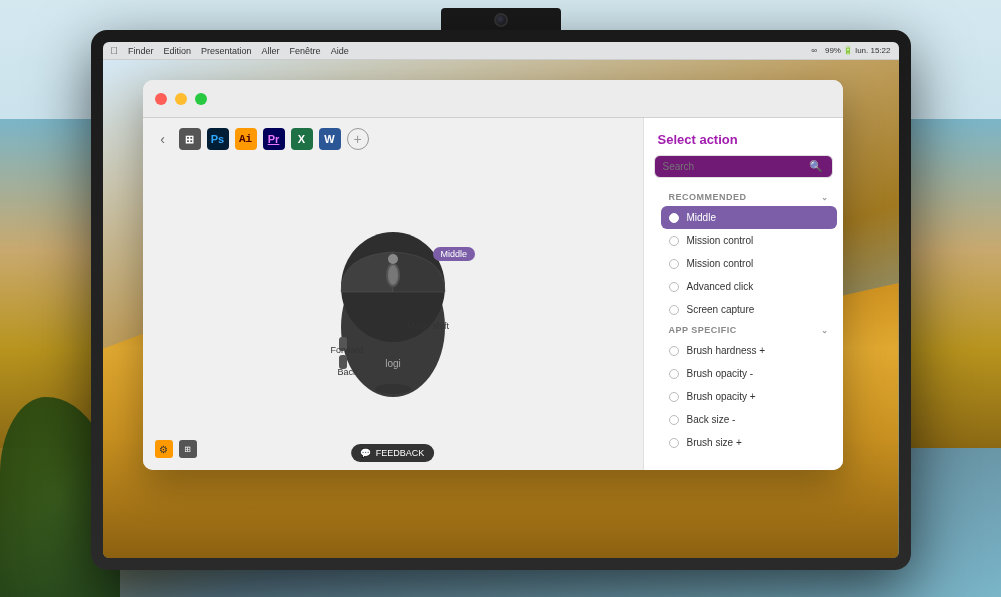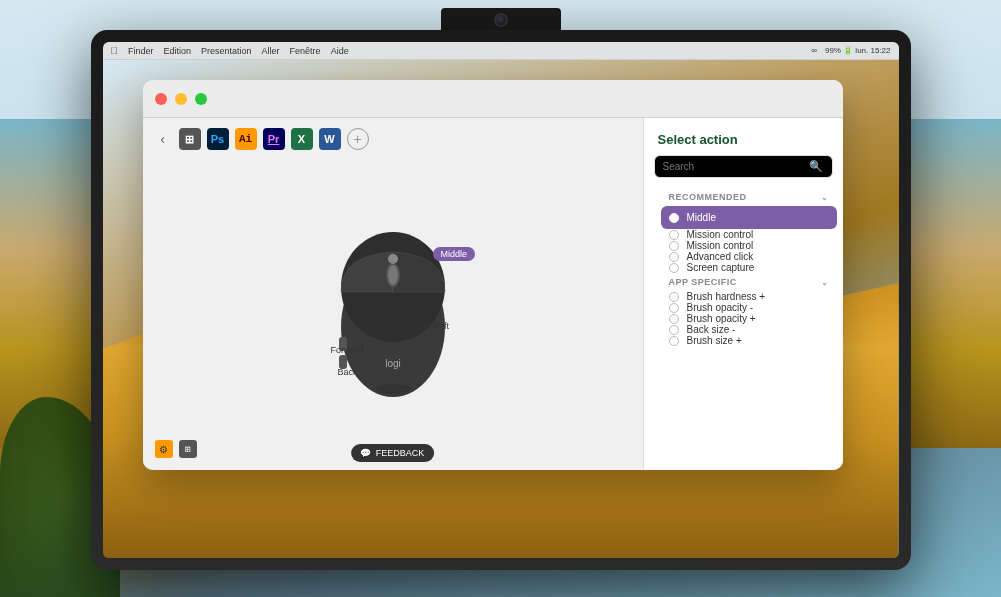--- a/index.html
+++ b/index.html
@@ -331,32 +331,32 @@
       border-left: 1px solid #e0e0e0;
       display: flex;
       flex-direction: column;
       flex-shrink: 0;
     }
 
     .action-header {
       padding: 14px 14px 8px;
       font-size: 13px;
       font-weight: 600;
-      color: #14532d;
+      color: #a21caf;
     }
 
     .search-bar {
       margin: 0 10px 10px;
       border: 1px solid #e0e0e0;
       border-radius: 6px;
       display: flex;
       align-items: center;
       padding: 4px 8px;
       gap: 4px;
-      background: #000000;
+      background: #701a75;
     }
 
     .search-input {
       flex: 1;
       border: none;
       background: transparent;
       font-size: 10px;
       color: #999;
       outline: none;
     }
@@ -380,21 +380,21 @@
 
     .action-list {
       overflow-y: auto;
       flex: 1;
       margin-left: 11px;
     }
 
     .action-item {
       display: flex;
       align-items: center;
-      padding: 0 14px;
+      padding: 6px 14px;
       font-size: 10px;
       color: #333;
       gap: 8px;
       cursor: pointer;
     }
 
     .action-item.selected {
       background: #7b5ea7;
       color: white;
       border-radius: 6px;

